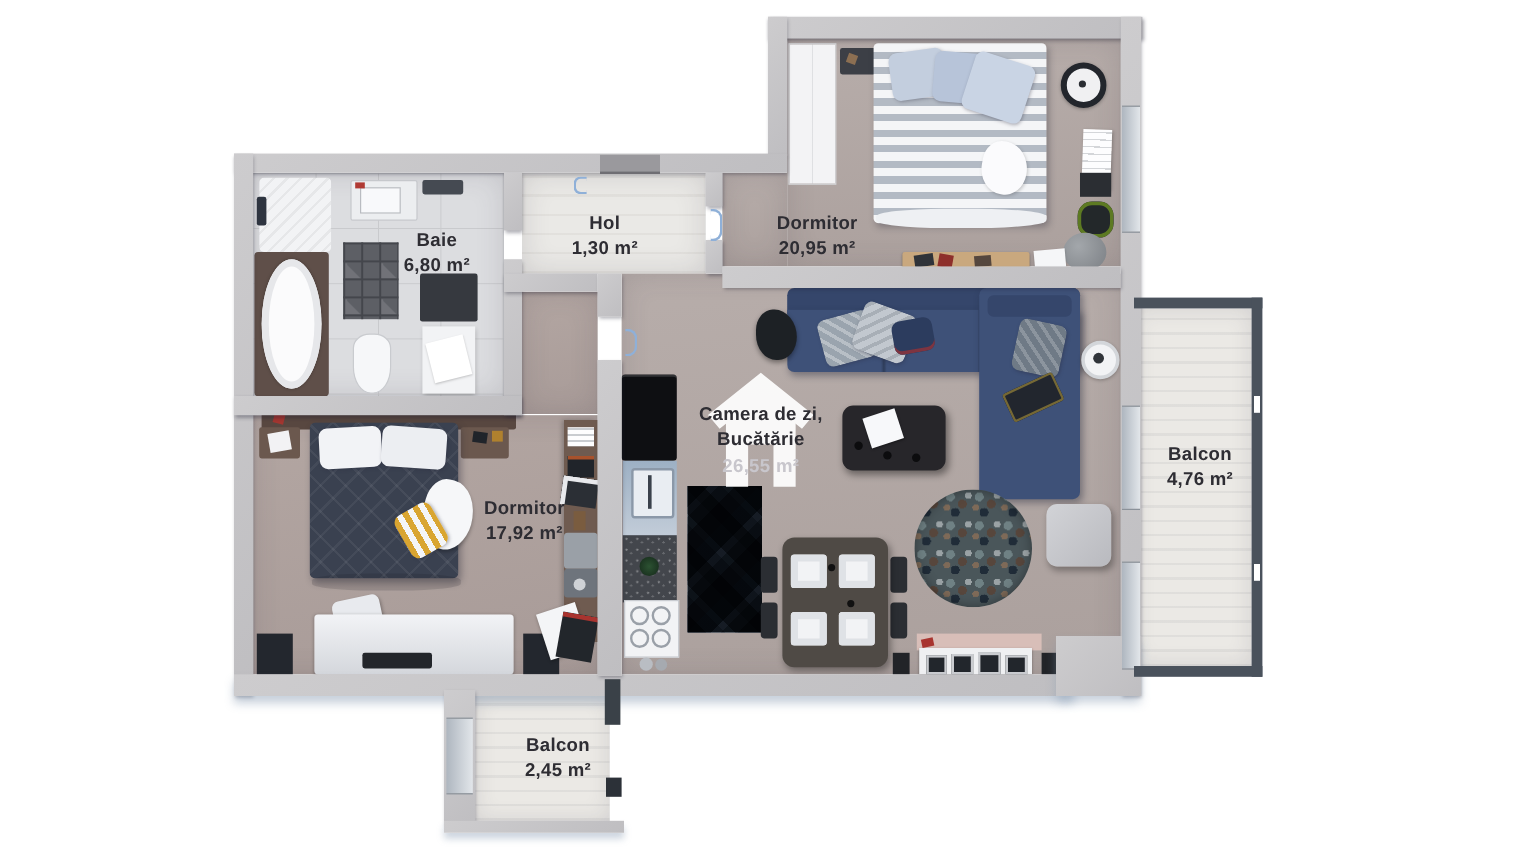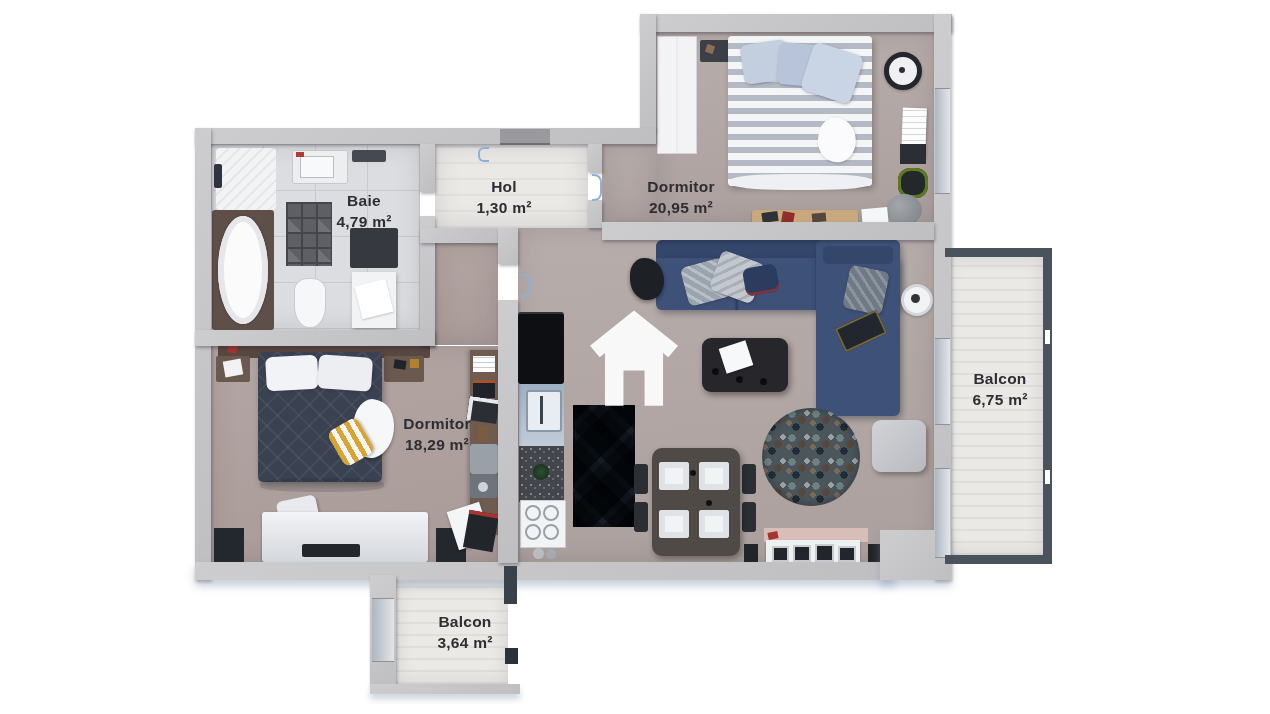--- a/index.html
+++ b/index.html
@@ -241,36 +241,41 @@
 
   <div id="watermark" style="left:590px;top:310px;width:88px;height:98px;">
     <svg width="88" height="98" viewBox="0 0 100 110" xmlns="http://www.w3.org/2000/svg">
       <path fill="#ffffff" d="M50 0 L100 40 L89 53 L50 22 L11 53 L0 40 Z"></path>
       <path fill="#ffffff" d="M17 46 L50 20 L83 46 L83 108 L62 108 L62 68 L38 68 L38 108 L17 108 Z"></path>
     </svg>
   </div>
 
   <div class="room-label" style="left:364px;top:190px;">
     <div>Baie</div>
-    <div>4,79 m²</div>
+    <div>6,80 m²</div>
   </div>
   <div class="room-label" style="left:504px;top:176px;">
     <div>Hol</div>
     <div>1,30 m²</div>
   </div>
   <div class="room-label" style="left:681px;top:176px;">
     <div>Dormitor</div>
     <div>20,95 m²</div>
   </div>
+  <div class="room-label" style="left:634px;top:335px;">
+    <div>Camera de zi,</div>
+    <div>Bucătărie</div>
+    <div class="area-light">26,55 m²</div>
+  </div>
   <div class="room-label" style="left:437px;top:413px;">
     <div>Dormitor</div>
-    <div>18,29 m²</div>
+    <div>17,92 m²</div>
   </div>
   <div class="room-label" style="left:1000px;top:368px;">
     <div>Balcon</div>
-    <div>6,75 m²</div>
+    <div>4,76 m²</div>
   </div>
   <div class="room-label" style="left:465px;top:611px;">
     <div>Balcon</div>
-    <div>3,64 m²</div>
+    <div>2,45 m²</div>
   </div>
 
 </div>
 
 </body></html>

